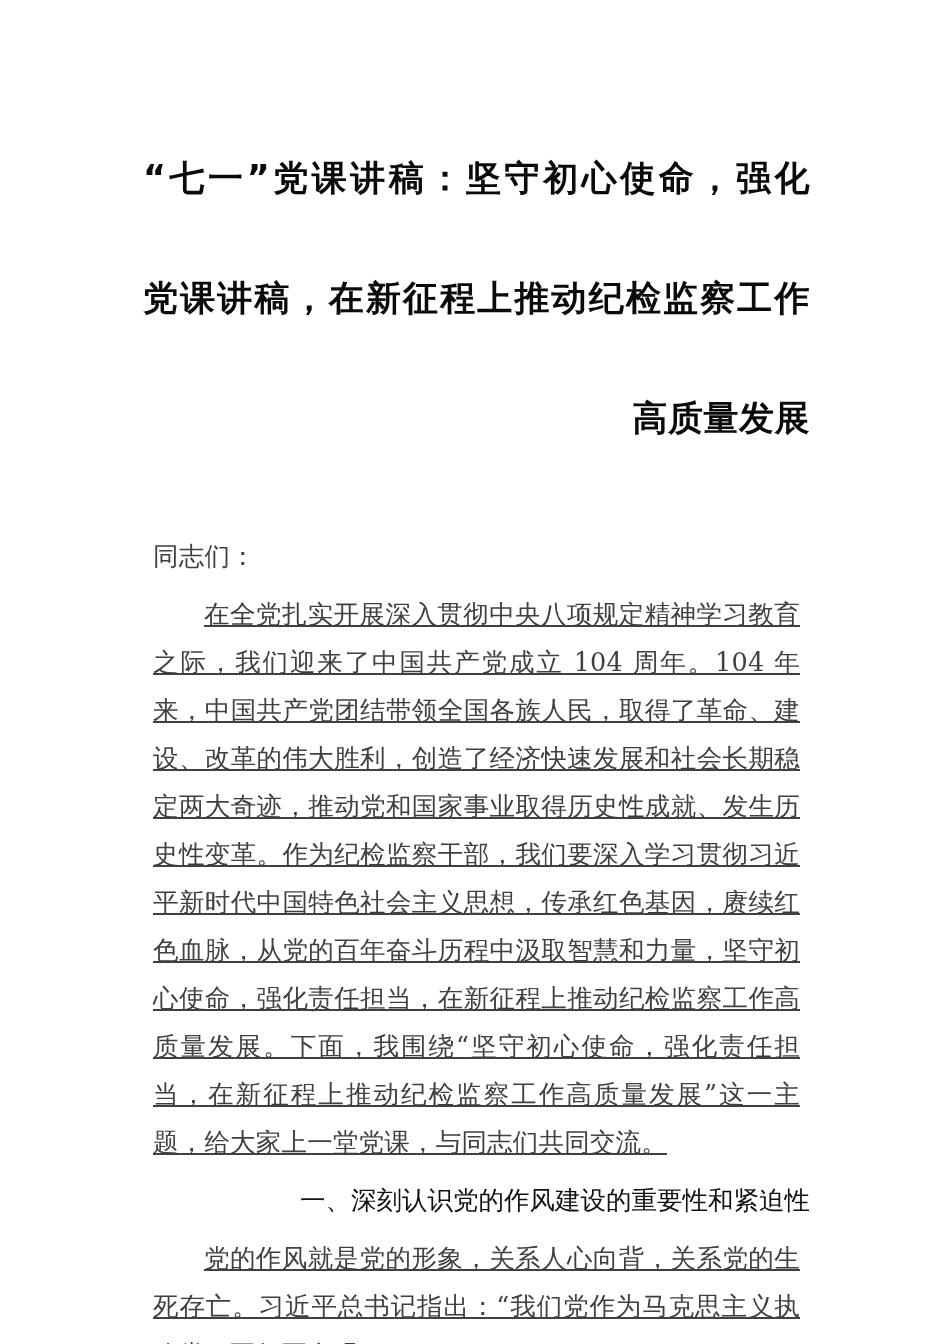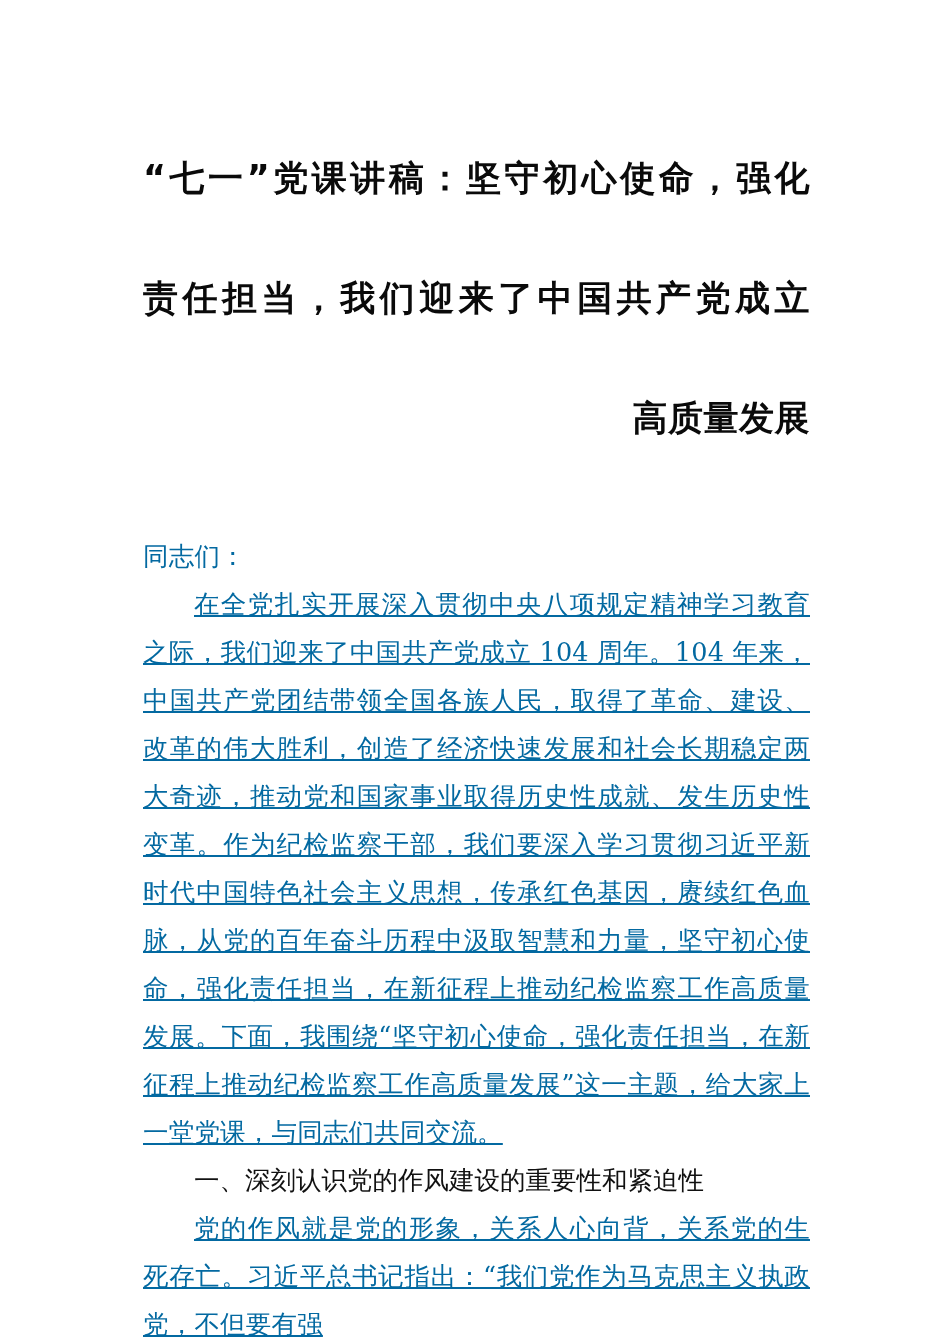--- a/index.html
+++ b/index.html
@@ -47,55 +47,55 @@
     text-align: justify;
     text-align-last: justify;
     white-space: normal;
   }
 
   
   .body-block {
     margin-top: 54px;
   }
   p.para {
-    margin: 0;
+    margin: 10px;
     font-family: "DejaVu Serif", "Liberation Serif", serif;
     font-size: 25.5px;
     line-height: 48px;
     text-align: justify;
     text-justify: inter-ideograph;
     letter-spacing: 0.2px;
-    color: #0369a1;
+    color: #404040;
   }
   p.para.indent {
     text-indent: 2em;
     text-decoration: underline;
   }
   p.para.no-indent {
     text-indent: 0;
   }
   p.heading {
     margin: 0;
     font-family: "DejaVu Serif", "Liberation Serif", serif;
     font-size: 25.5px;
     line-height: 48px;
     text-indent: 2em;
-    text-align: left;
+    text-align: right;
     color: #111111;
   }
 </style>
 </head>
 <body>
 
 <div id="page">
   <div id="content">
 
     <div class="doc-title">
       <span class="tline full">“七一”党课讲稿：坚守初心使命，强化</span>
-      <span class="tline full">责任担当，我们迎来了中国共产党成立</span>
+      <span class="tline full">党课讲稿，在新征程上推动纪检监察工作</span>
       <span class="tline">高质量发展</span>
     </div>
 
     <div class="body-block">
 
       <p class="para no-indent">同志们：</p>
 
       <p class="para indent">在全党扎实开展深入贯彻中央八项规定精神学习教育之际，我们迎来了中国共产党成立 104 周年。104 年来，中国共产党团结带领全国各族人民，取得了革命、建设、改革的伟大胜利，创造了经济快速发展和社会长期稳定两大奇迹，推动党和国家事业取得历史性成就、发生历史性变革。作为纪检监察干部，我们要深入学习贯彻习近平新时代中国特色社会主义思想，传承红色基因，赓续红色血脉，从党的百年奋斗历程中汲取智慧和力量，坚守初心使命，强化责任担当，在新征程上推动纪检监察工作高质量发展。下面，我围绕“坚守初心使命，强化责任担当，在新征程上推动纪检监察工作高质量发展”这一主题，给大家上一堂党课，与同志们共同交流。</p>
 
       <p class="heading">一、深刻认识党的作风建设的重要性和紧迫性</p>

